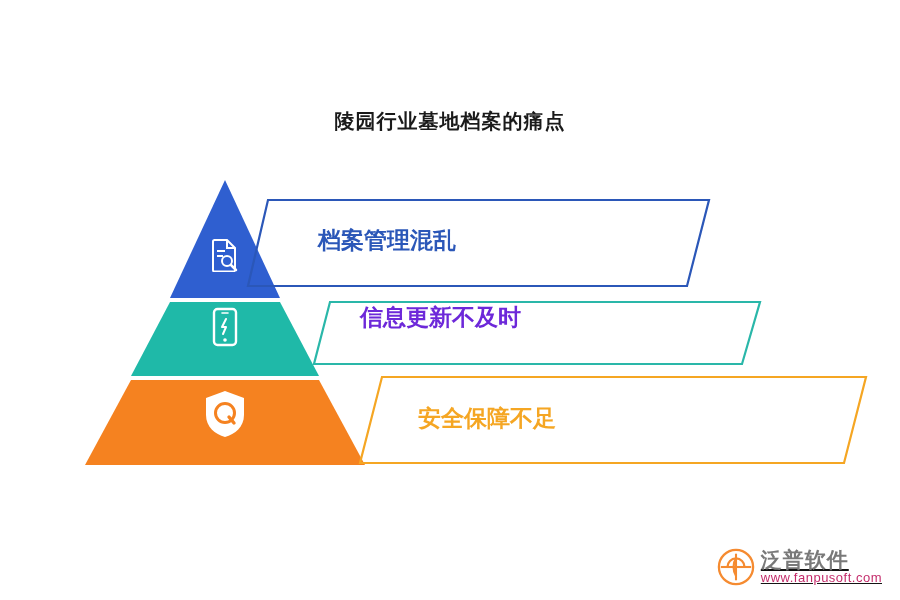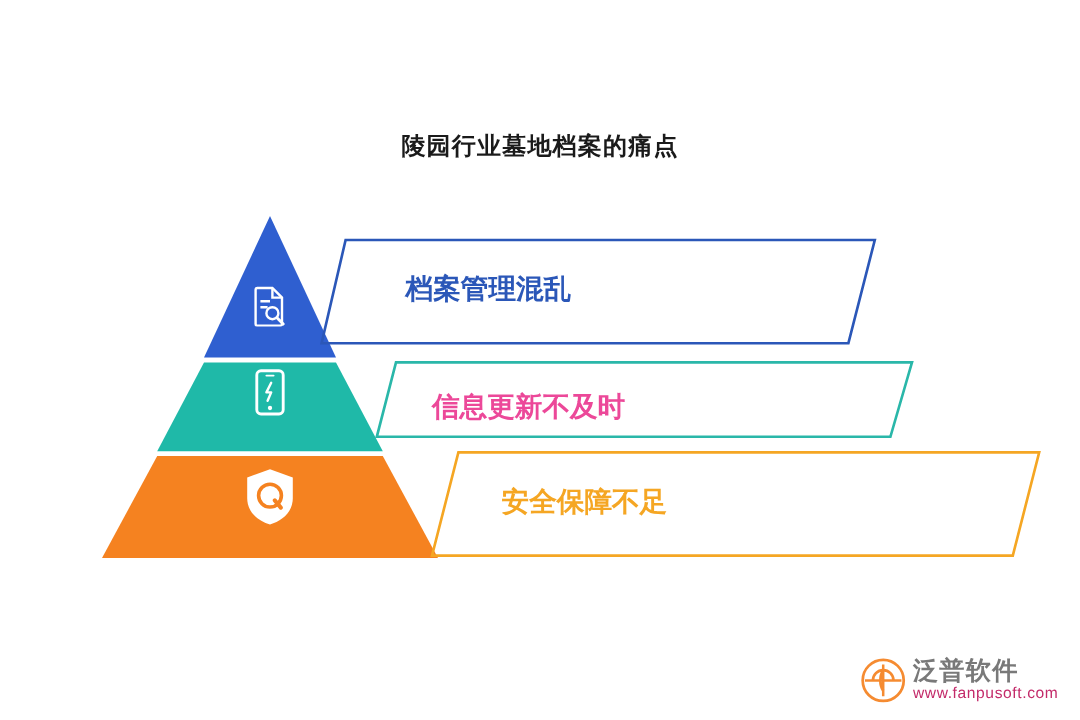--- a/index.html
+++ b/index.html
@@ -60,25 +60,25 @@
     position: absolute;
     left: 0;
     top: 0;
   }
   .banner-text {
     position: absolute;
     font-size: 23px;
     font-weight: bold;
     white-space: nowrap;
   }
-  .banner1 { left: 266px; top: 198px; width: 465px; height: 90px; }
+  .banner1 { left: 246px; top: 198px; width: 465px; height: 90px; }
   .banner1 .banner-text { left: 72px; top: 27px; color: #2b57b8; }
 
   .banner2 { left: 312px; top: 300px; width: 450px; height: 66px; }
-  .banner2 .banner-text { left: 48px; top: 24px; color: #ec4899; }
+  .banner2 .banner-text { left: 48px; top: 2px; color: #6d28d9; }
 
   .banner3 { left: 358px; top: 375px; width: 510px; height: 90px; }
   .banner3 .banner-text { left: 60px; top: 28px; color: #f5a623; text-align: right; }
 
   .watermark {
     position: absolute;
     right: 18px;
     bottom: 14px;
     display: flex;
     align-items: center;
@@ -86,20 +86,21 @@
   }
   .wm-logo {
     width: 38px;
     height: 38px;
     margin-right: 6px;
   }
   .wm-text {
     display: flex;
     flex-direction: column;
     line-height: 1.1;
+    text-decoration: underline;
   }
   .wm-name {
     font-size: 21px;
     font-weight: bold;
     color: #6e6e6e;
     letter-spacing: 1px;
   }
   .wm-url {
     font-size: 13px;
     color: #be185d;

